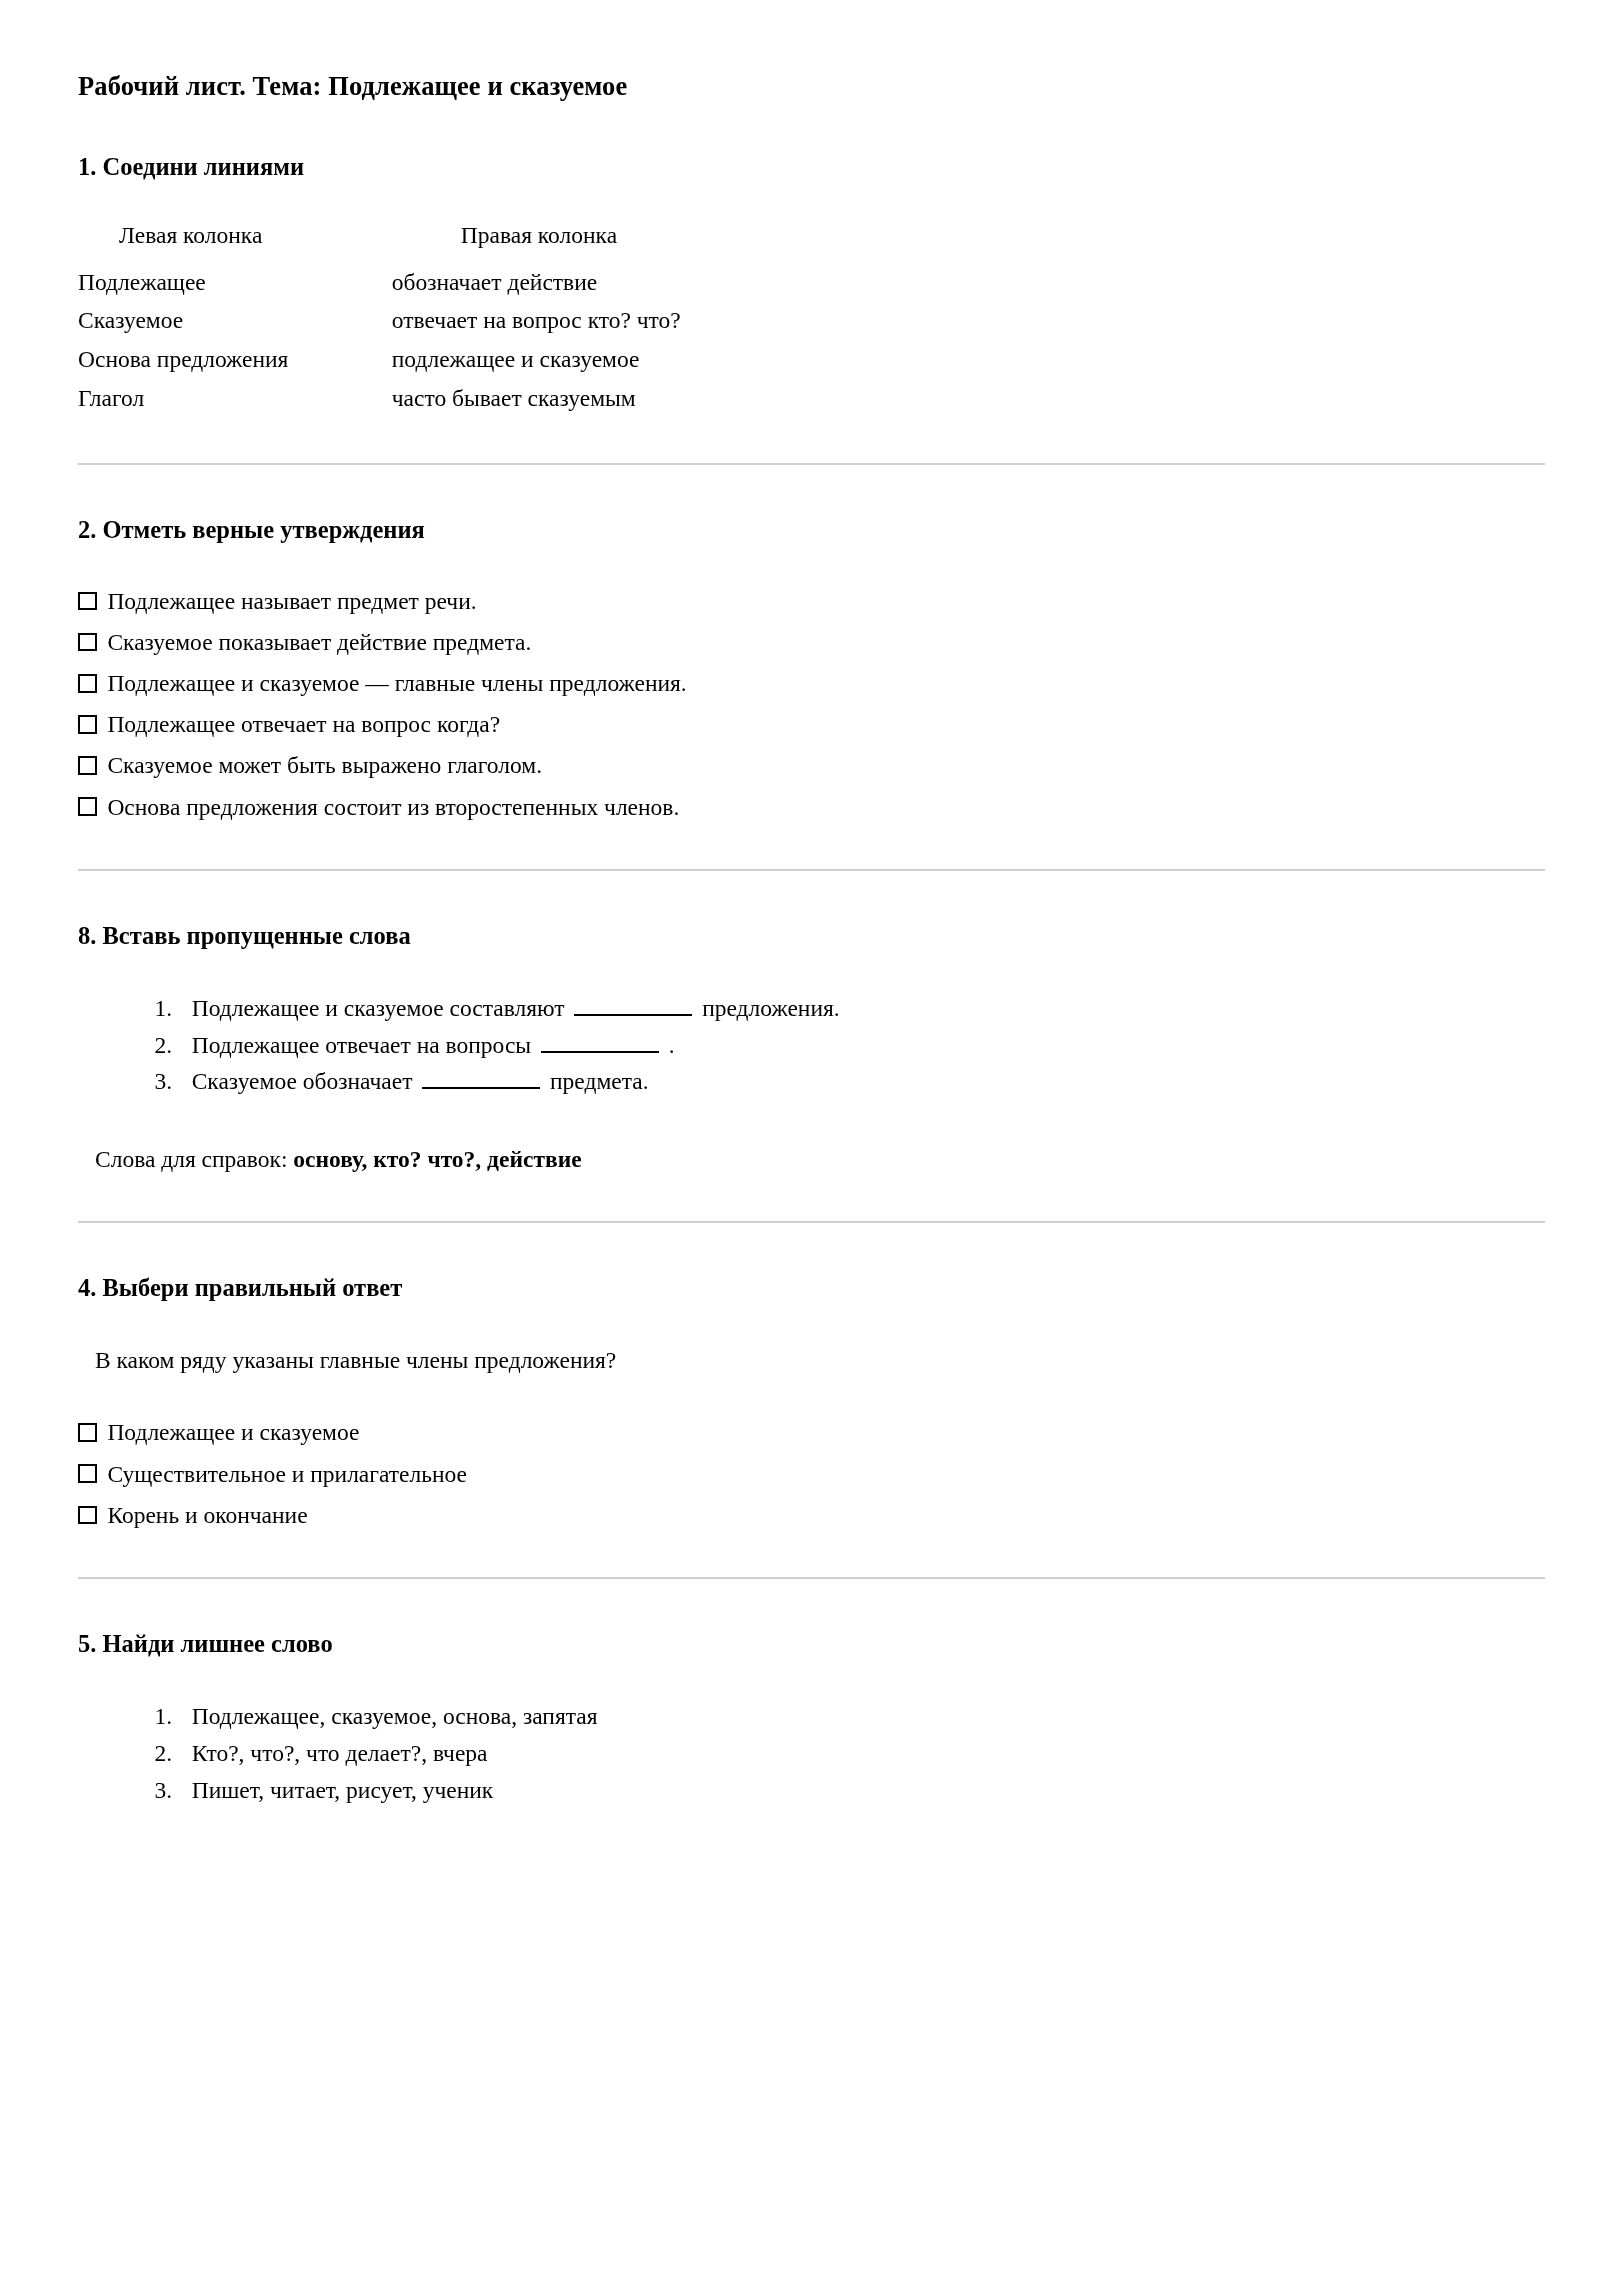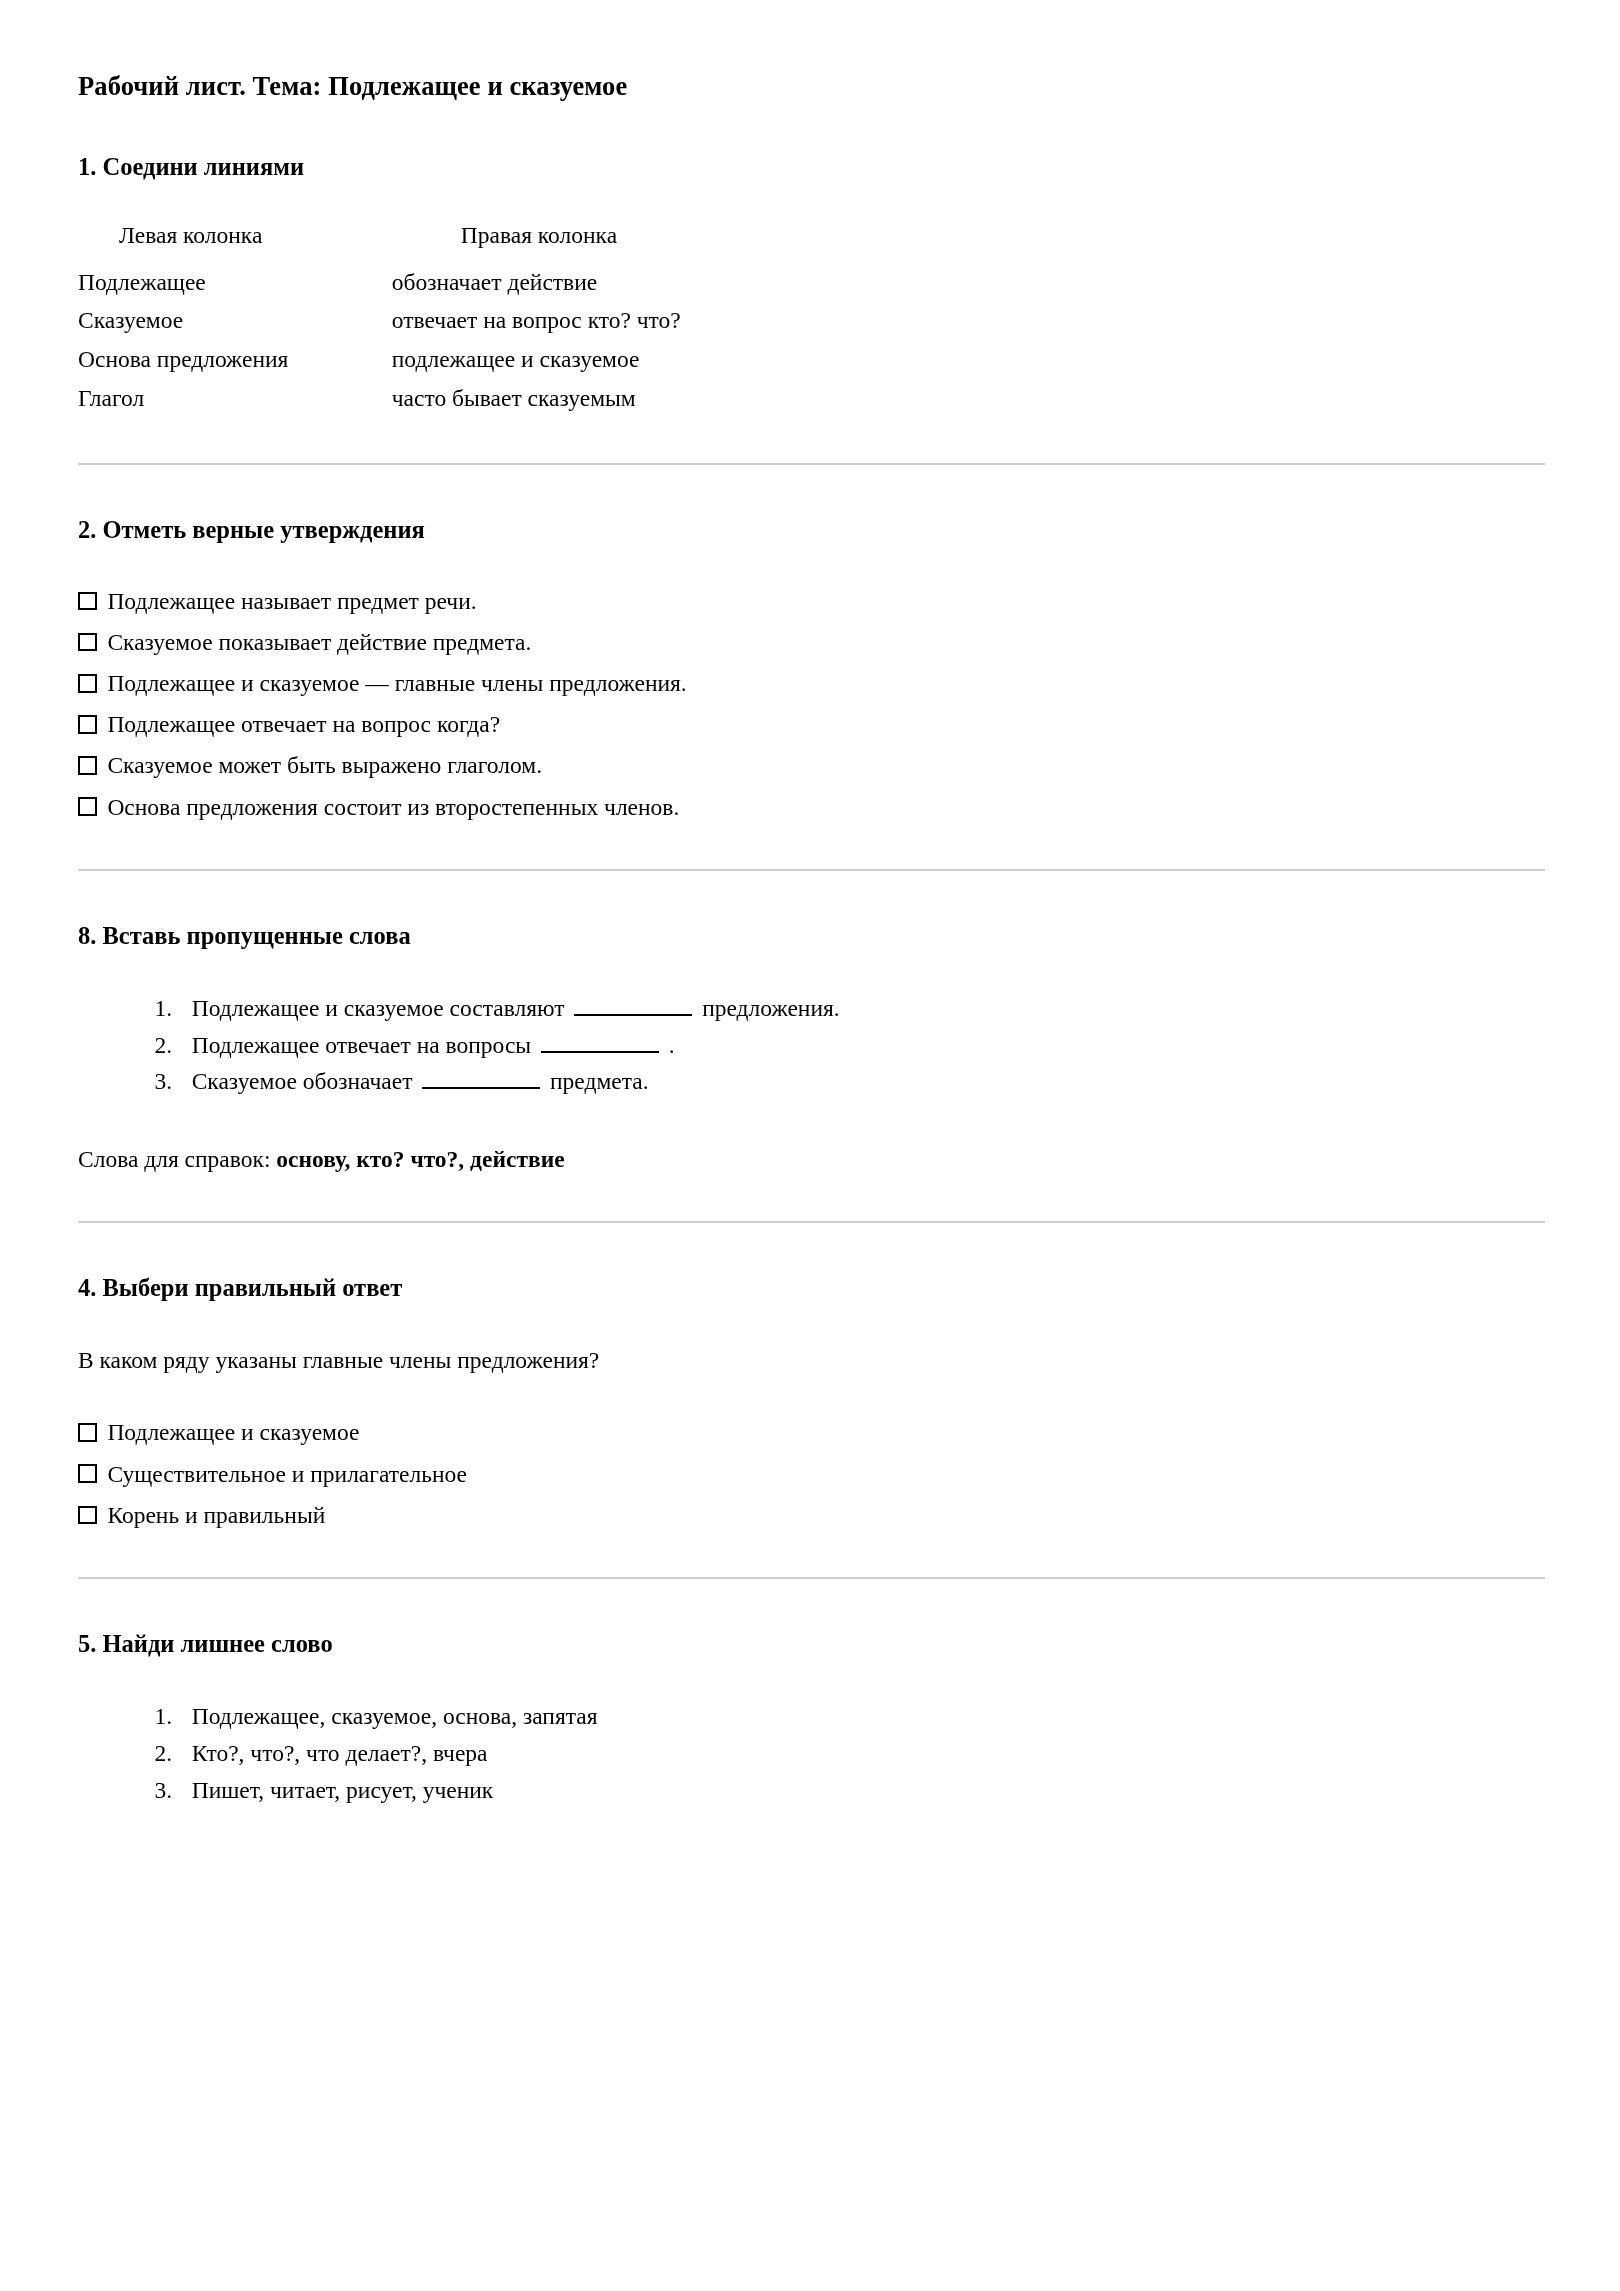--- a/index.html
+++ b/index.html
@@ -102,21 +102,21 @@
   .blank {
     display: inline-block;
     border-bottom: 2px solid #000;
     width: 118px;
     margin: 0 3.9px;
     vertical-align: baseline;
   }
 
   .para {
     font-size: 23.5px;
-    margin: 0;
+    margin: 17px;
     line-height: 1.45;
   }
   .hint-line { margin-top: 43px; }
   .hint-line b { font-weight: bold; }
   .question-line { margin-bottom: 39px; }
 </style>
 </head>
 <body>
 
 <div class="page">
@@ -227,21 +227,21 @@
       <li>
         <span class="check-box"></span>
         <span>Подлежащее и сказуемое</span>
       </li>
       <li>
         <span class="check-box"></span>
         <span>Существительное и прилагательное</span>
       </li>
       <li>
         <span class="check-box"></span>
-        <span>Корень и правильный</span>
+        <span>Корень и окончание</span>
       </li>
     </ul>
   </section>
 
   <hr class="divider">
 
   <section class="section">
     <h2 class="section-heading">5. Найди лишнее слово</h2>
 
     <ol class="num-list">

